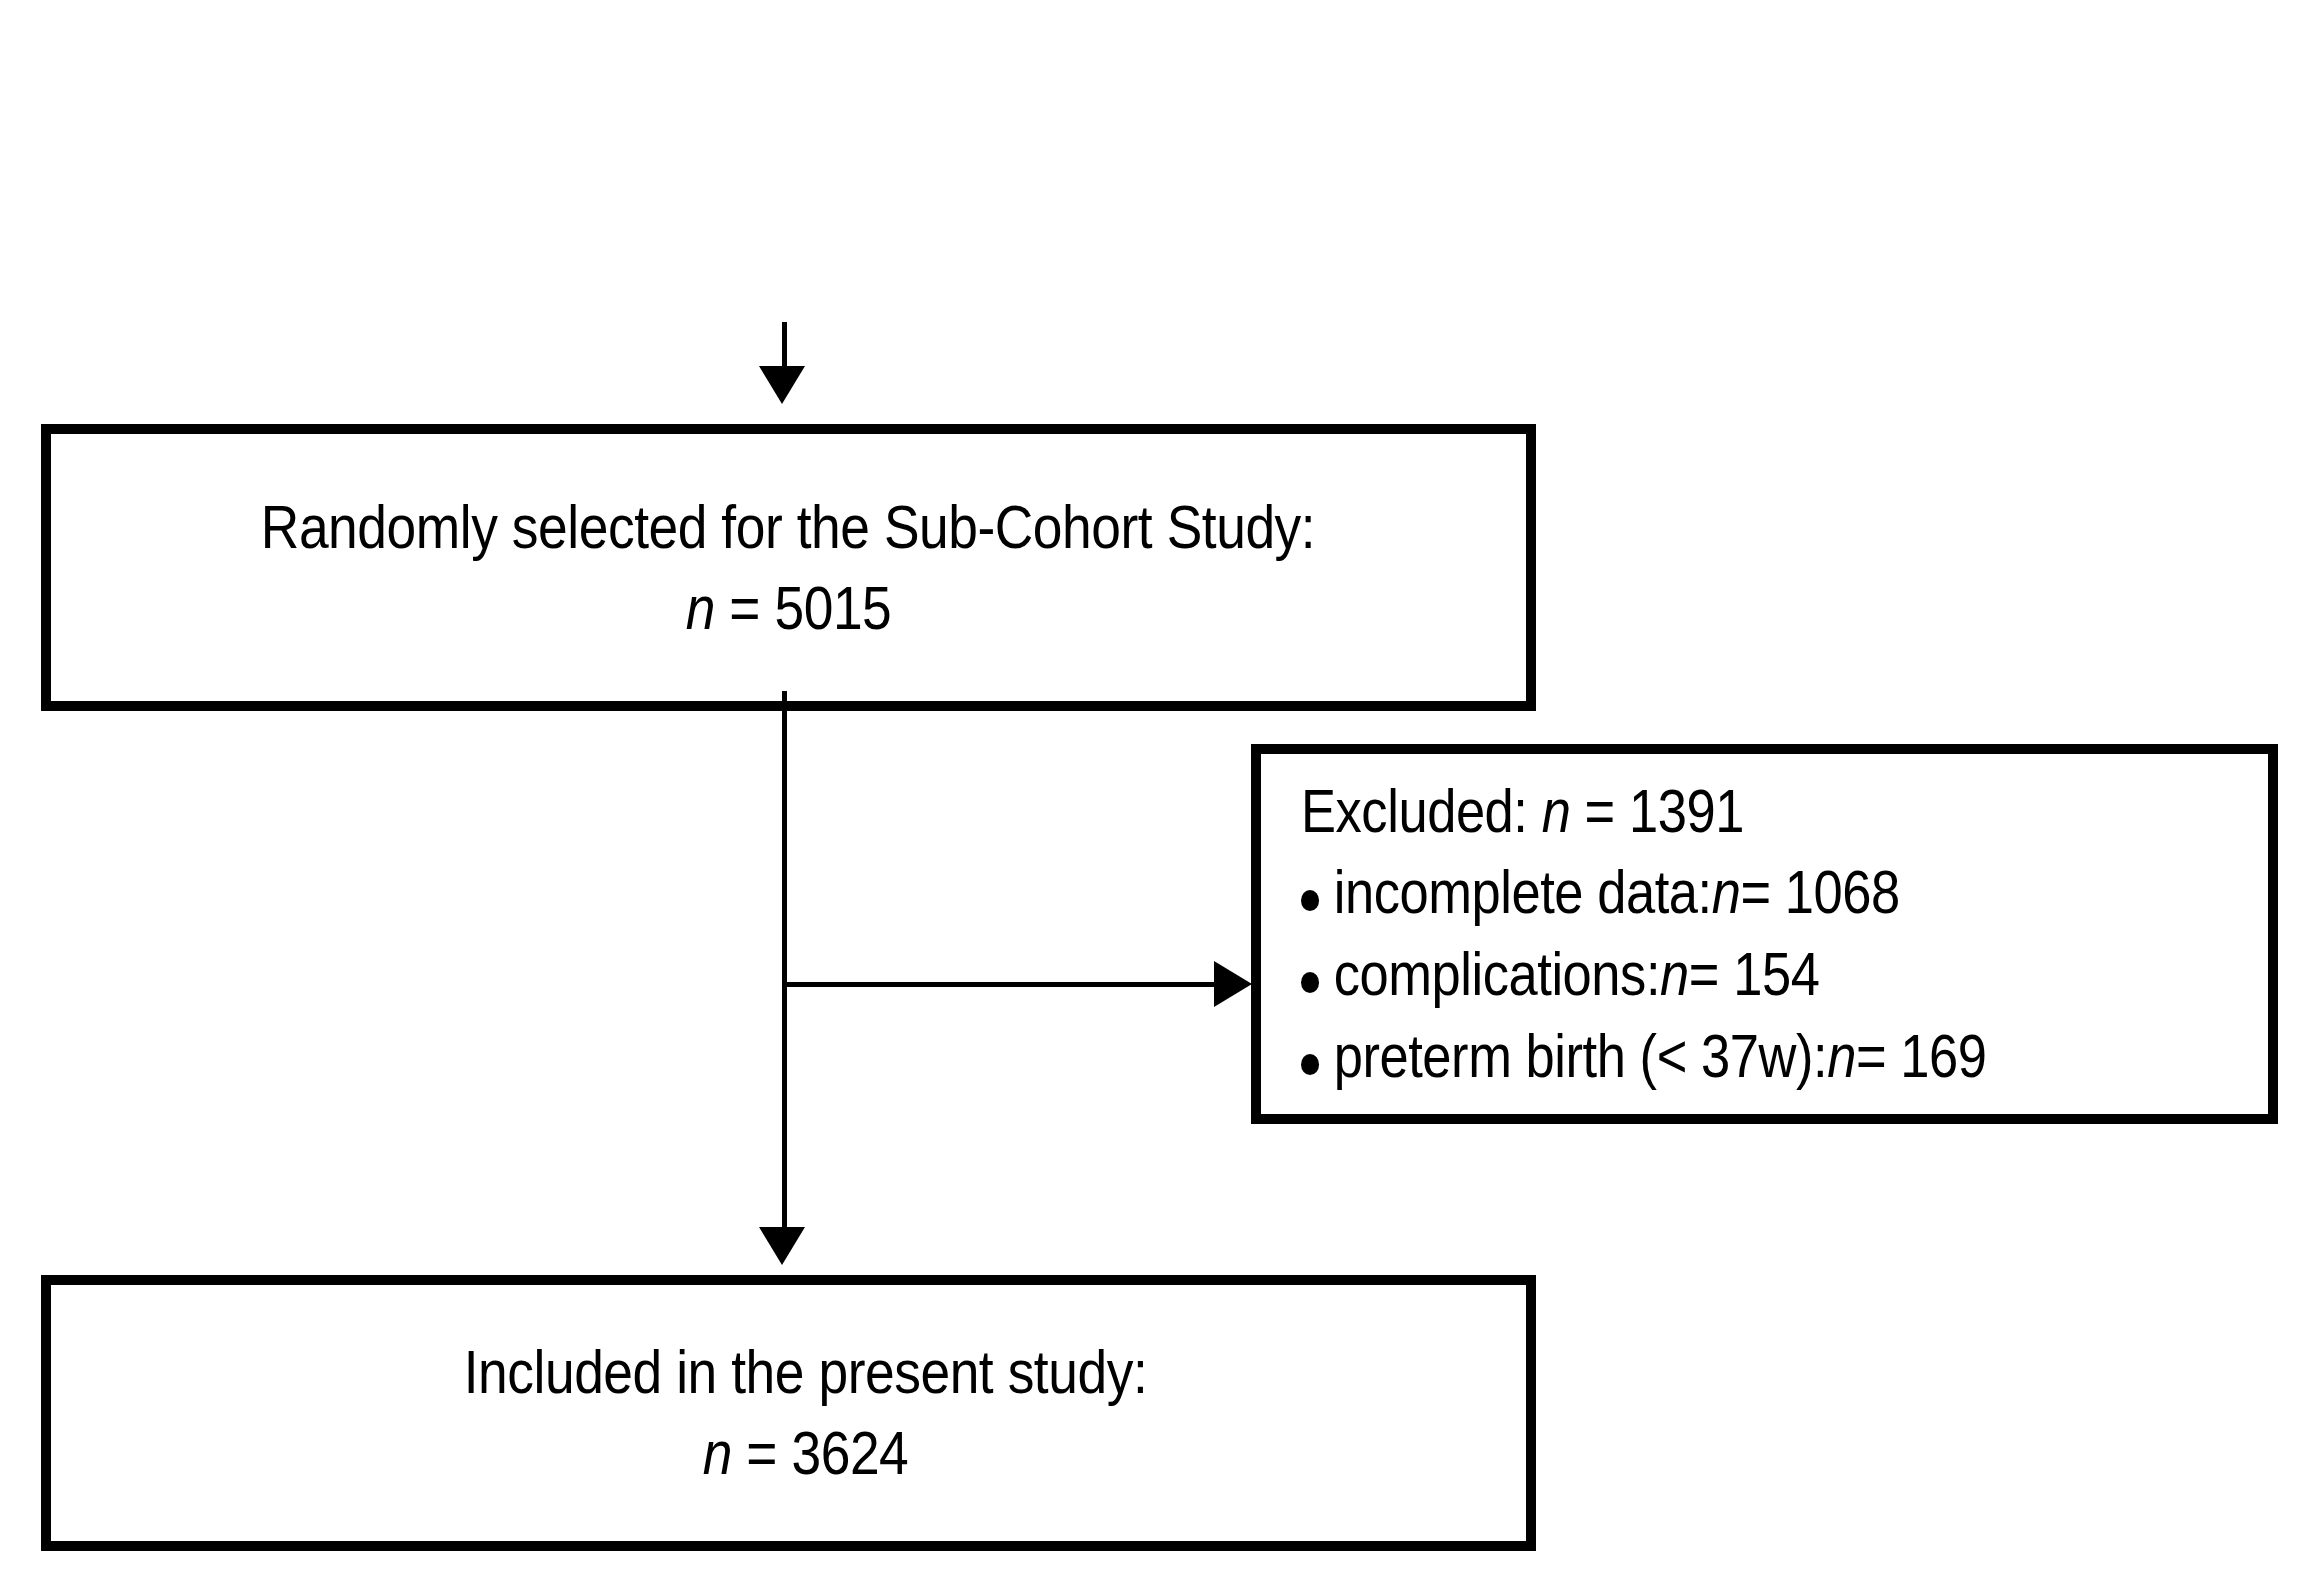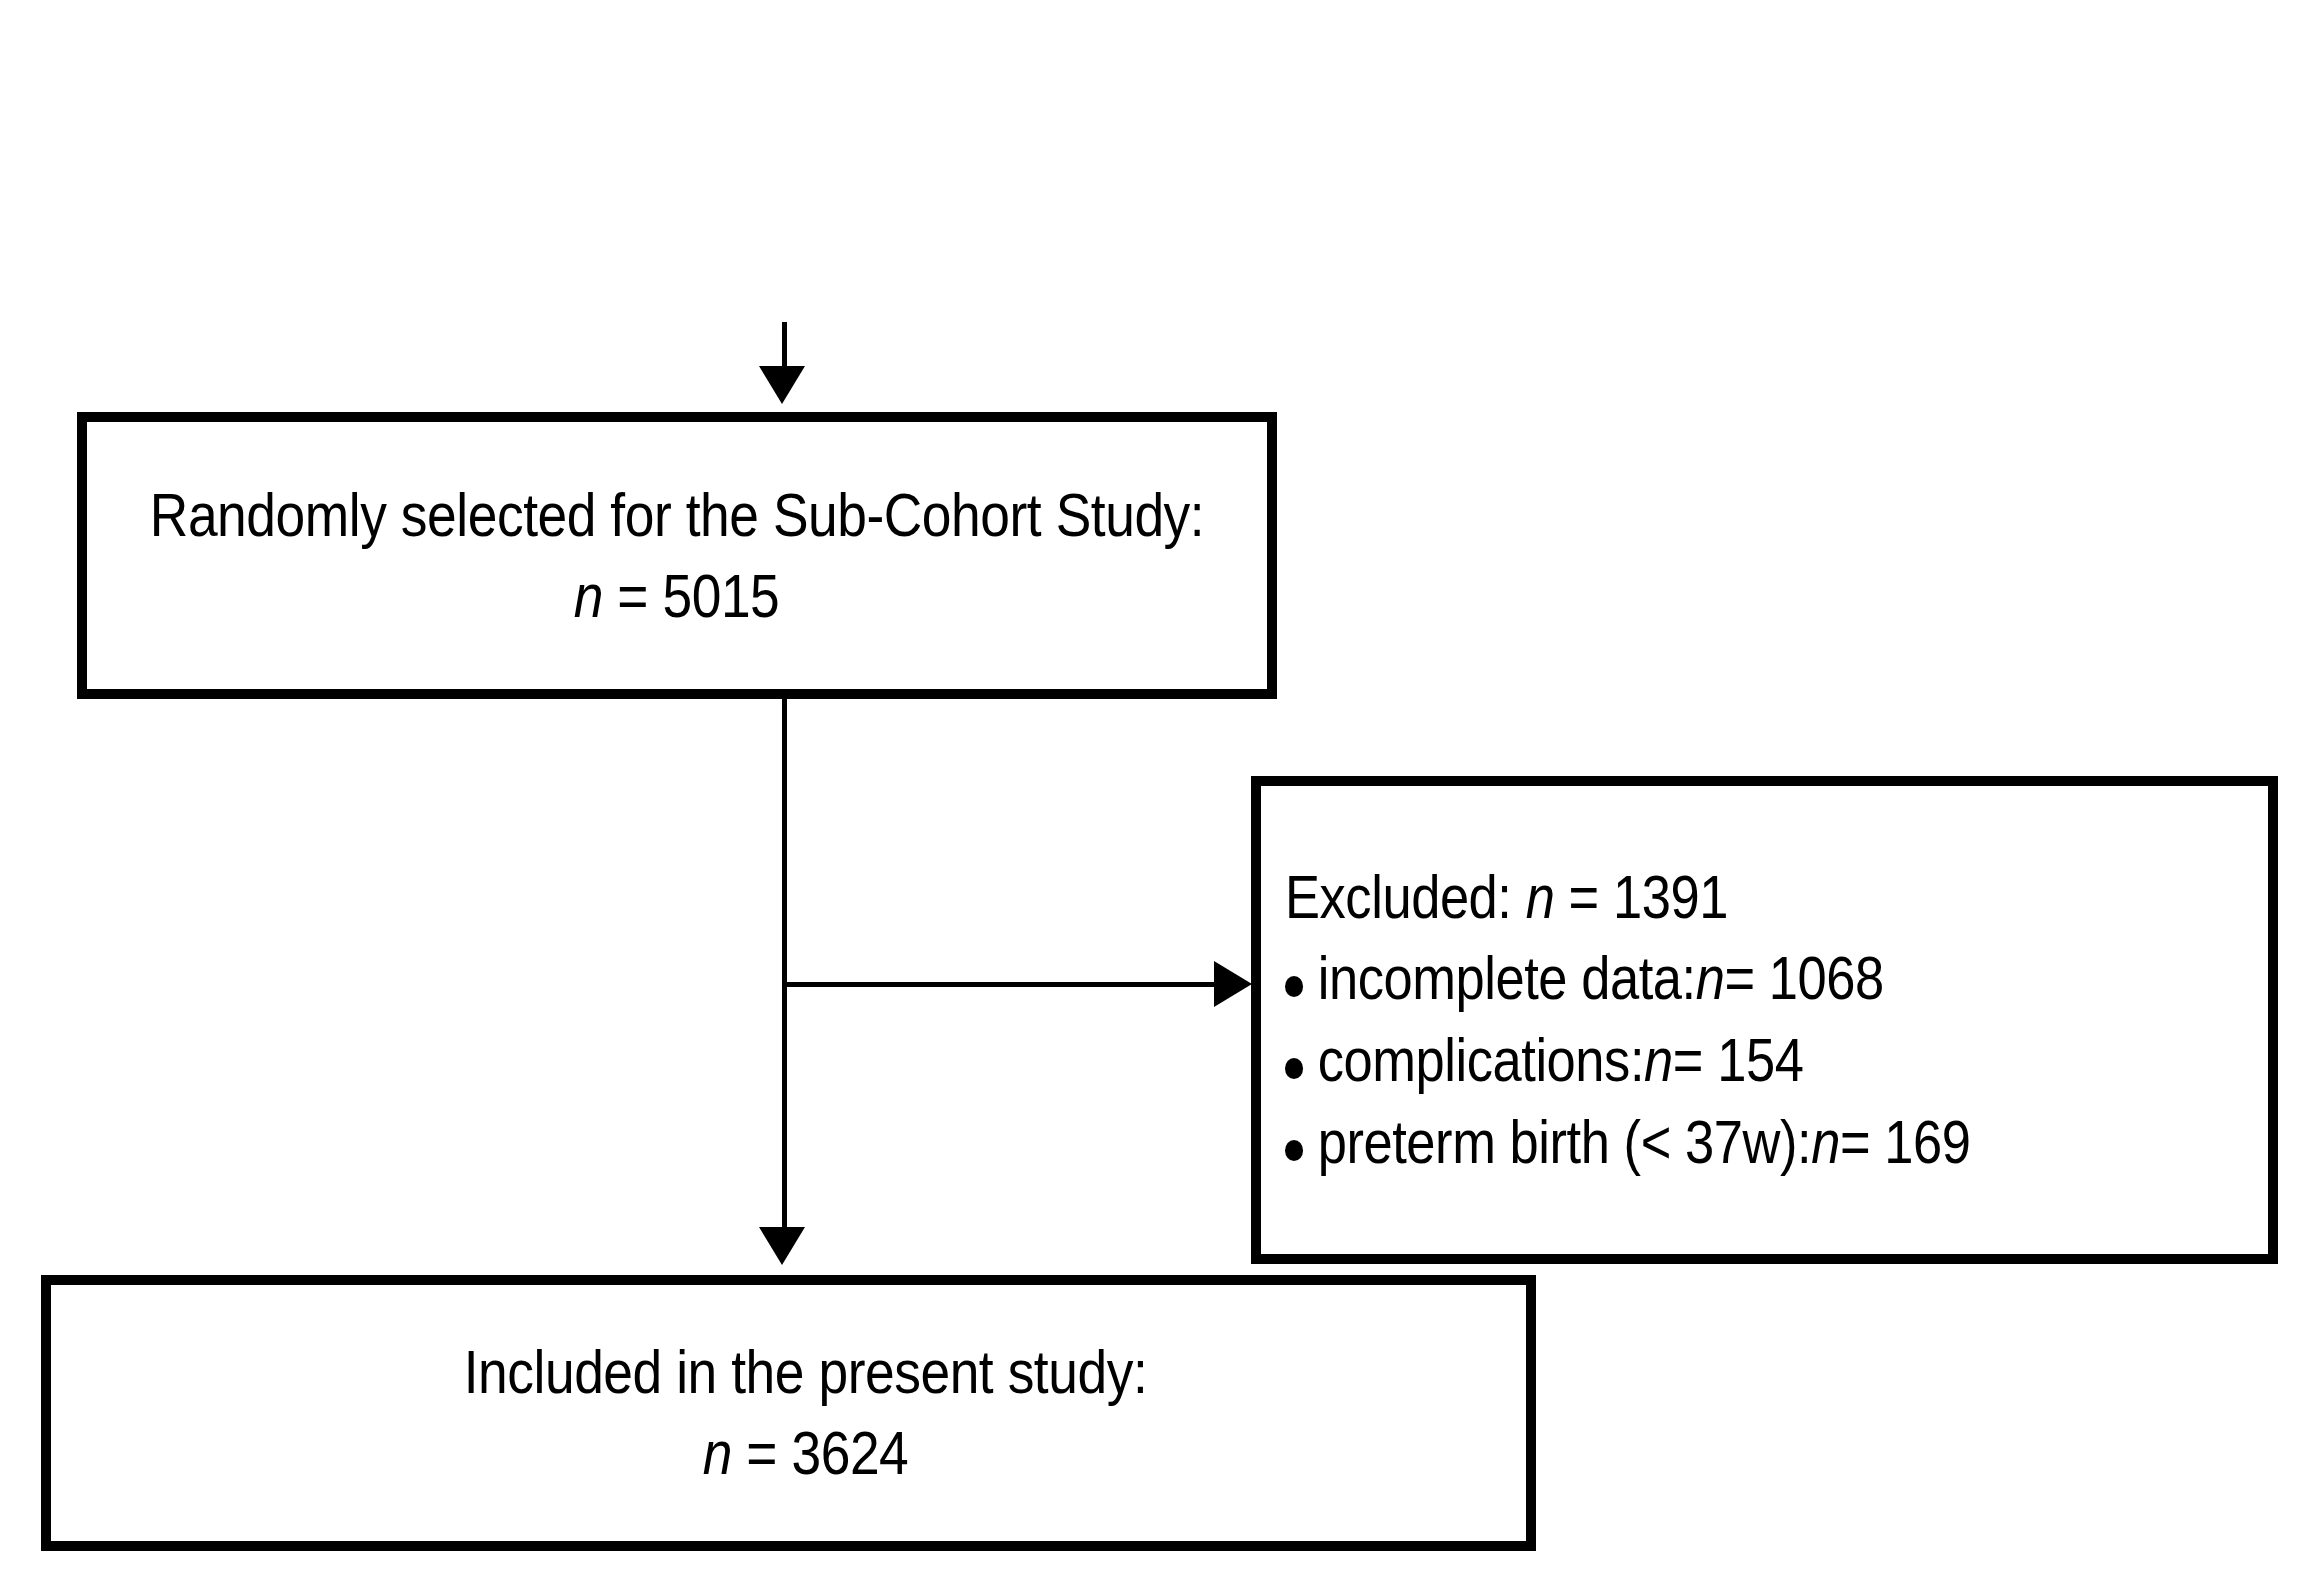--- a/index.html
+++ b/index.html
@@ -37,23 +37,23 @@
     transform-origin: center center;
   }
   .node-text.left-al {
     transform-origin: left center;
   }
   .italic-n {
     font-style: italic;
   }
   
   #box-enrolled   { left: 41px;  top: 38px;   width: 1495px; height: 284px; }
-  #box-subcohort  { left: 41px;  top: 412px;  width: 1200px; height: 287px; margin-left: 36px; }
-  #box-excluded   { left: 1251px;top: 776px;  width: 1027px; height: 488px;
-                    padding-left: 24px; align-items: flex-start; }
+  #box-subcohort  { left: 41px;  top: 424px;  width: 1495px; height: 287px; }
+  #box-excluded   { left: 1251px;top: 744px;  width: 1027px; height: 380px;
+                    padding-left: 40px; align-items: flex-start; }
   #box-included   { left: 41px;  top: 1275px; width: 1495px; height: 276px; padding-left: 34px; }
 
   #box-excluded .node-text { font-size: 61px; line-height: 1.34; }
 
   .bullet-line {
     display: flex;
     align-items: baseline;
     white-space: nowrap;
   }
   .bullet-dot {

